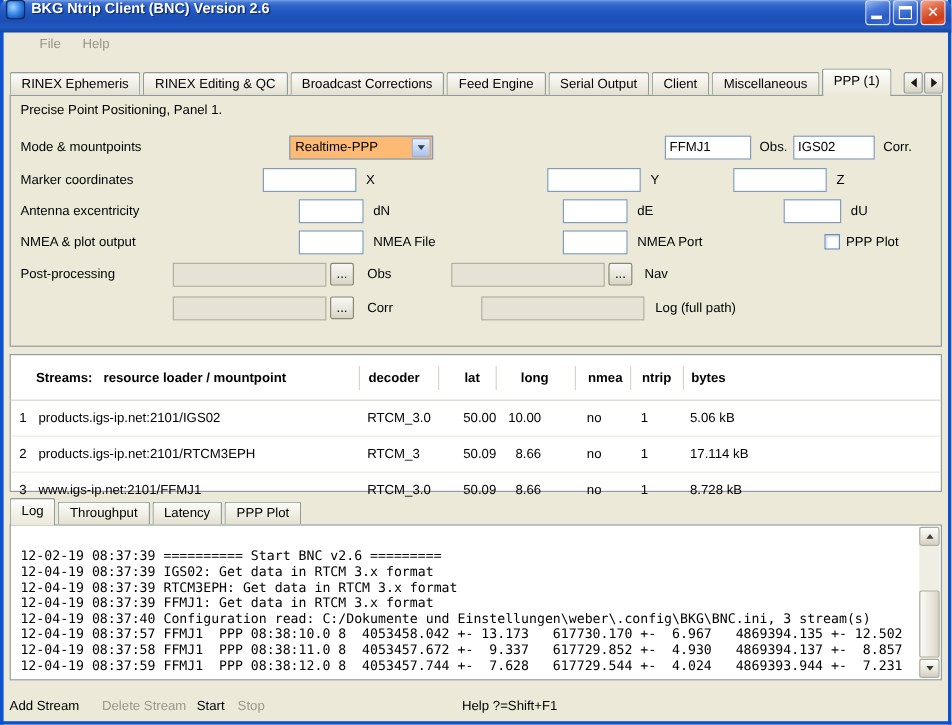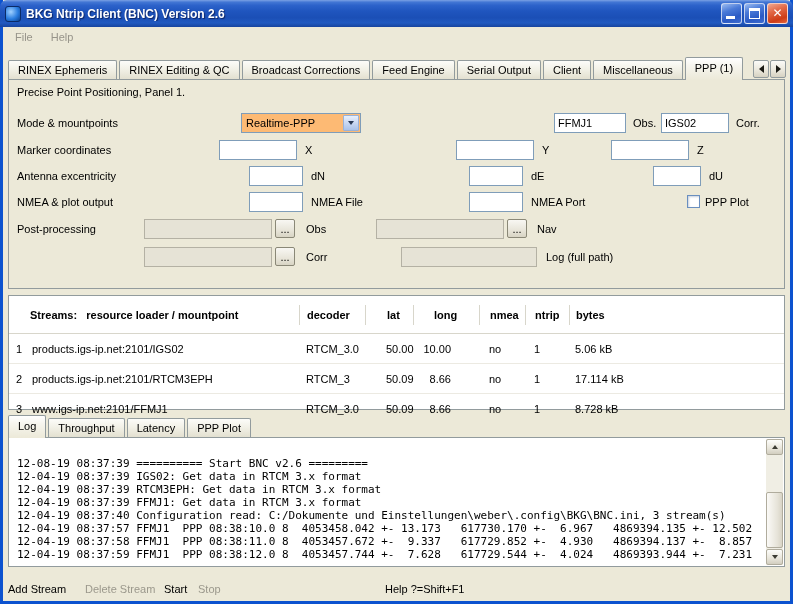--- a/index.html
+++ b/index.html
@@ -5,35 +5,35 @@
   * { margin:0; padding:0; box-sizing:border-box; }
   html,body { width:793px; height:604px; }
   body { font-family:"Liberation Sans","DejaVu Sans",sans-serif; font-size:11px; background:#fff; }
 
   #window { position:relative; width:793px; height:604px; background:#ece9d8;
     border-left:3px solid #0c52cf; border-right:3px solid #0c52cf; border-bottom:3px solid #0c52cf; }
 
   
   .titlebar { position:absolute; top:0; left:-3px; width:793px; height:27px; z-index:20;
     background:linear-gradient(180deg,#7ba1e4 0%,#4276d4 8%,#2c62ca 20%,#1f55be 42%,#1b4fb6 65%,#2059c0 85%,#16449e 100%);
-    border-radius:7px 7px 0 0; display:flex; align-items:center; padding:0 5px; }
+    border-radius:7px 7px 0 0; display:flex; align-items:flex-start; padding:0 5px; }
   .app-icon { width:16px; height:16px; border-radius:3px; flex:0 0 16px;
     background:radial-gradient(circle at 35% 35%,#9fd0ff,#2a7de0 55%,#0a3f8c); border:1px solid #0a2a66; }
   .title-text { color:#fff; font-weight:bold; font-size:12px; margin-left:5px; flex:1;
     text-shadow:1px 1px 1px rgba(10,30,90,.9); white-space:nowrap; overflow:hidden; }
   .winbtn { width:21px; height:21px; border:1px solid rgba(255,255,255,.7); border-radius:3px;
     margin-left:2px; position:relative; cursor:default; }
   .btn-min,.btn-max { background:linear-gradient(160deg,#9cbcf0 0%,#4a7ad8 35%,#2a5ac4 70%,#3e6cd0 100%); }
   .btn-close { background:linear-gradient(160deg,#f0a890 0%,#e26a48 35%,#ce3c16 75%,#e4653c 100%); }
   .glyph-min { position:absolute; left:4px; bottom:4px; width:9px; height:3px; background:#fff; }
   .glyph-max { position:absolute; left:4px; top:4px; width:11px; height:11px; border:1px solid #fff; border-top:3px solid #fff; }
   .glyph-close { display:block; color:#fff; font-size:12px; font-weight:bold; text-align:center; line-height:19px; }
 
   
-  .menubar { position:absolute; top:27px; left:0; width:787px; height:20px; display:flex; align-items:center; padding-left:3px; }
+  .menubar { position:absolute; top:27px; left:0; width:787px; height:20px; display:flex; align-items:center; padding-left:21px; }
   .menu-item { padding:2px 9px; color:#97948a; }
 
   
   .tabstrip { position:absolute; display:flex; align-items:flex-end; z-index:5; }
   .tabstrip.top { left:5px; top:57px; height:23px; }
   .tabstrip.bottom { left:5px; top:415px; height:23px; }
   .tab { height:19px; margin-bottom:1px; margin-right:2px; line-height:18px; padding:0 9px; white-space:nowrap;
     background:linear-gradient(180deg,#fcfcf9 0%,#f2f1e7 45%,#e3e0d0 100%);
     border:1px solid #929b9d; border-bottom:none; border-radius:2px 2px 0 0; }
   .tab.selected { height:23px; margin-bottom:0; line-height:21px; z-index:6; position:relative;
@@ -241,21 +241,21 @@
 
   <div class="tabstrip bottom">
     <div class="tab selected">Log</div>
     <div class="tab">Throughput</div>
     <div class="tab">Latency</div>
     <div class="tab">PPP Plot</div>
   </div>
 
   <div class="logbox">
     <div class="logcontent">
-      <div class="log-line">12-08-19 08:37:39 ========== Start BNC v2.6 =========</div>
+      <div class="log-line">12-02-19 08:37:39 ========== Start BNC v2.6 =========</div>
       <div class="log-line">12-04-19 08:37:39 IGS02: Get data in RTCM 3.x format</div>
       <div class="log-line">12-04-19 08:37:39 RTCM3EPH: Get data in RTCM 3.x format</div>
       <div class="log-line">12-04-19 08:37:39 FFMJ1: Get data in RTCM 3.x format</div>
       <div class="log-line">12-04-19 08:37:40 Configuration read: C:/Dokumente und Einstellungen\weber\.config\BKG\BNC.ini, 3 stream(s)</div>
       <div class="log-line">12-04-19 08:37:57 FFMJ1  PPP 08:38:10.0 8  4053458.042 +- 13.173   617730.170 +-  6.967   4869394.135 +- 12.502</div>
       <div class="log-line">12-04-19 08:37:58 FFMJ1  PPP 08:38:11.0 8  4053457.672 +-  9.337   617729.852 +-  4.930   4869394.137 +-  8.857</div>
       <div class="log-line">12-04-19 08:37:59 FFMJ1  PPP 08:38:12.0 8  4053457.744 +-  7.628   617729.544 +-  4.024   4869393.944 +-  7.231</div>
     </div>
     <div class="vscroll">
       <div class="sbtn up">

